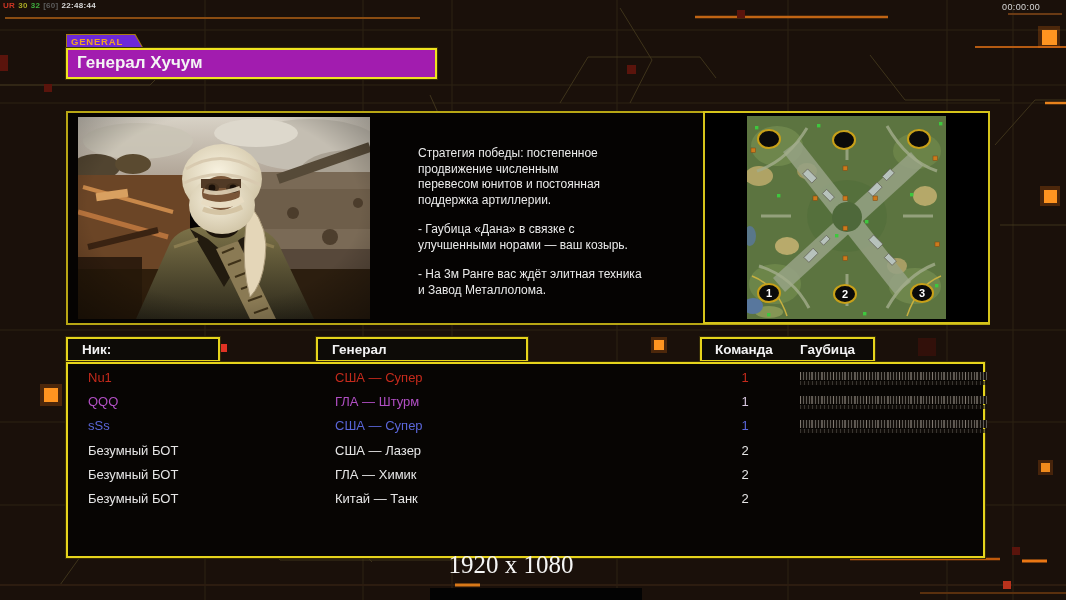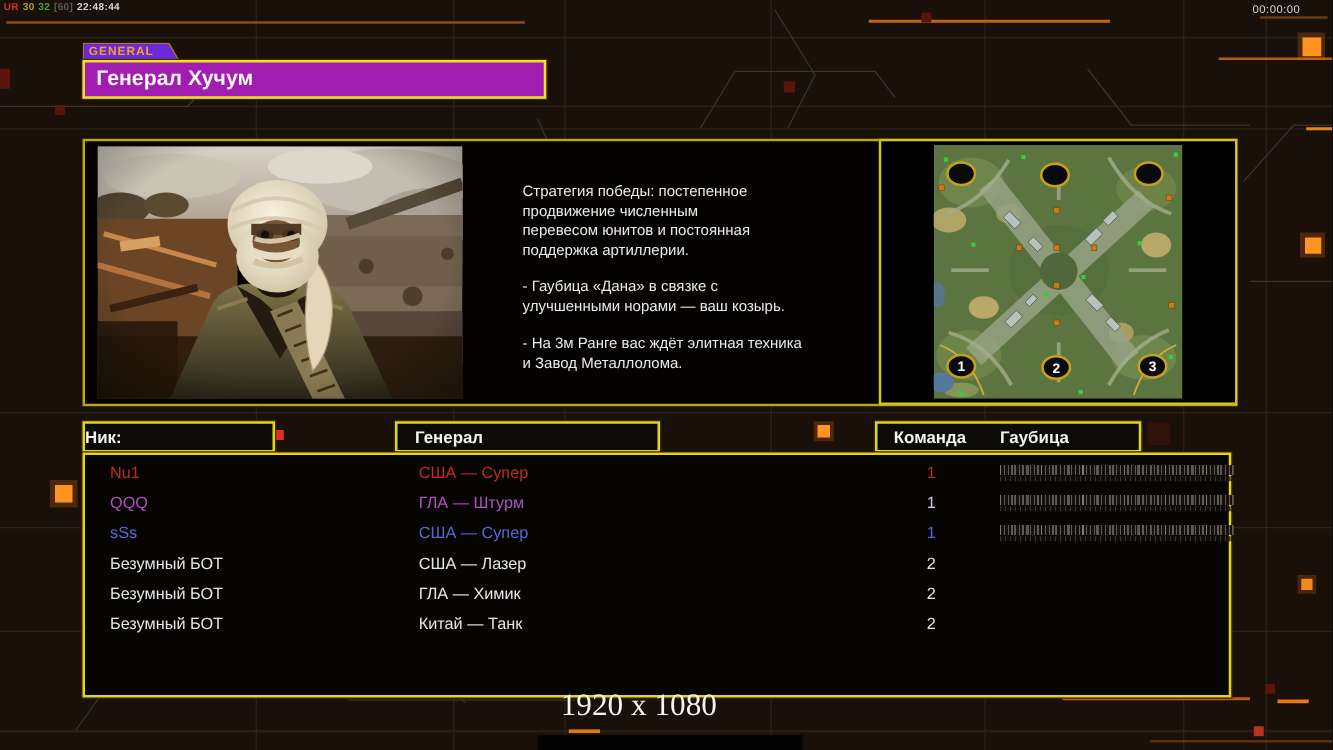--- a/index.html
+++ b/index.html
@@ -38,23 +38,23 @@
        font-size:12px;line-height:15.5px;color:#eaeaea;}
   .strategy p{margin:0 0 14px 0;white-space:pre-line;}
   .map-box{position:absolute;left:635px;top:-2px;width:287px;height:213px;
        box-sizing:border-box;border:2px solid #d6c41a;background:#000;}
   .map{position:absolute;left:42px;top:3px;width:199px;height:203px;}
 
   
   .hdr{position:absolute;top:337px;height:25px;box-sizing:border-box;
        border:2px solid #e6d41c;background:#0d0b07;box-shadow:0 0 0 1px #352b06;
        font-size:13.5px;font-weight:bold;color:#f2f2f2;line-height:21px;}
-  .hdr-nick{left:66px;width:154px;}
+  .hdr-nick{left:66px;width:154px;padding-left:14px;}
   .hdr-general{left:316px;width:212px;padding-left:14px;}
-  .hdr-tp{left:700px;width:213px;}
+  .hdr-tp{left:700px;width:175px;}
   .hdr-tp .h-team{position:absolute;left:13px;}
   .hdr-tp .h-prog{position:absolute;left:98px;}
 
   
   .table-box{position:absolute;left:66px;top:362px;width:919px;height:196px;
        box-sizing:border-box;border:2px solid #e6d41c;background:#070503;
        box-shadow:0 0 0 1px #352b06;padding-top:2px;}
   .row{position:relative;height:24.2px;font-size:13px;line-height:24px;}
   .cell{position:absolute;white-space:nowrap;}
   .c-nick{left:20px;}

